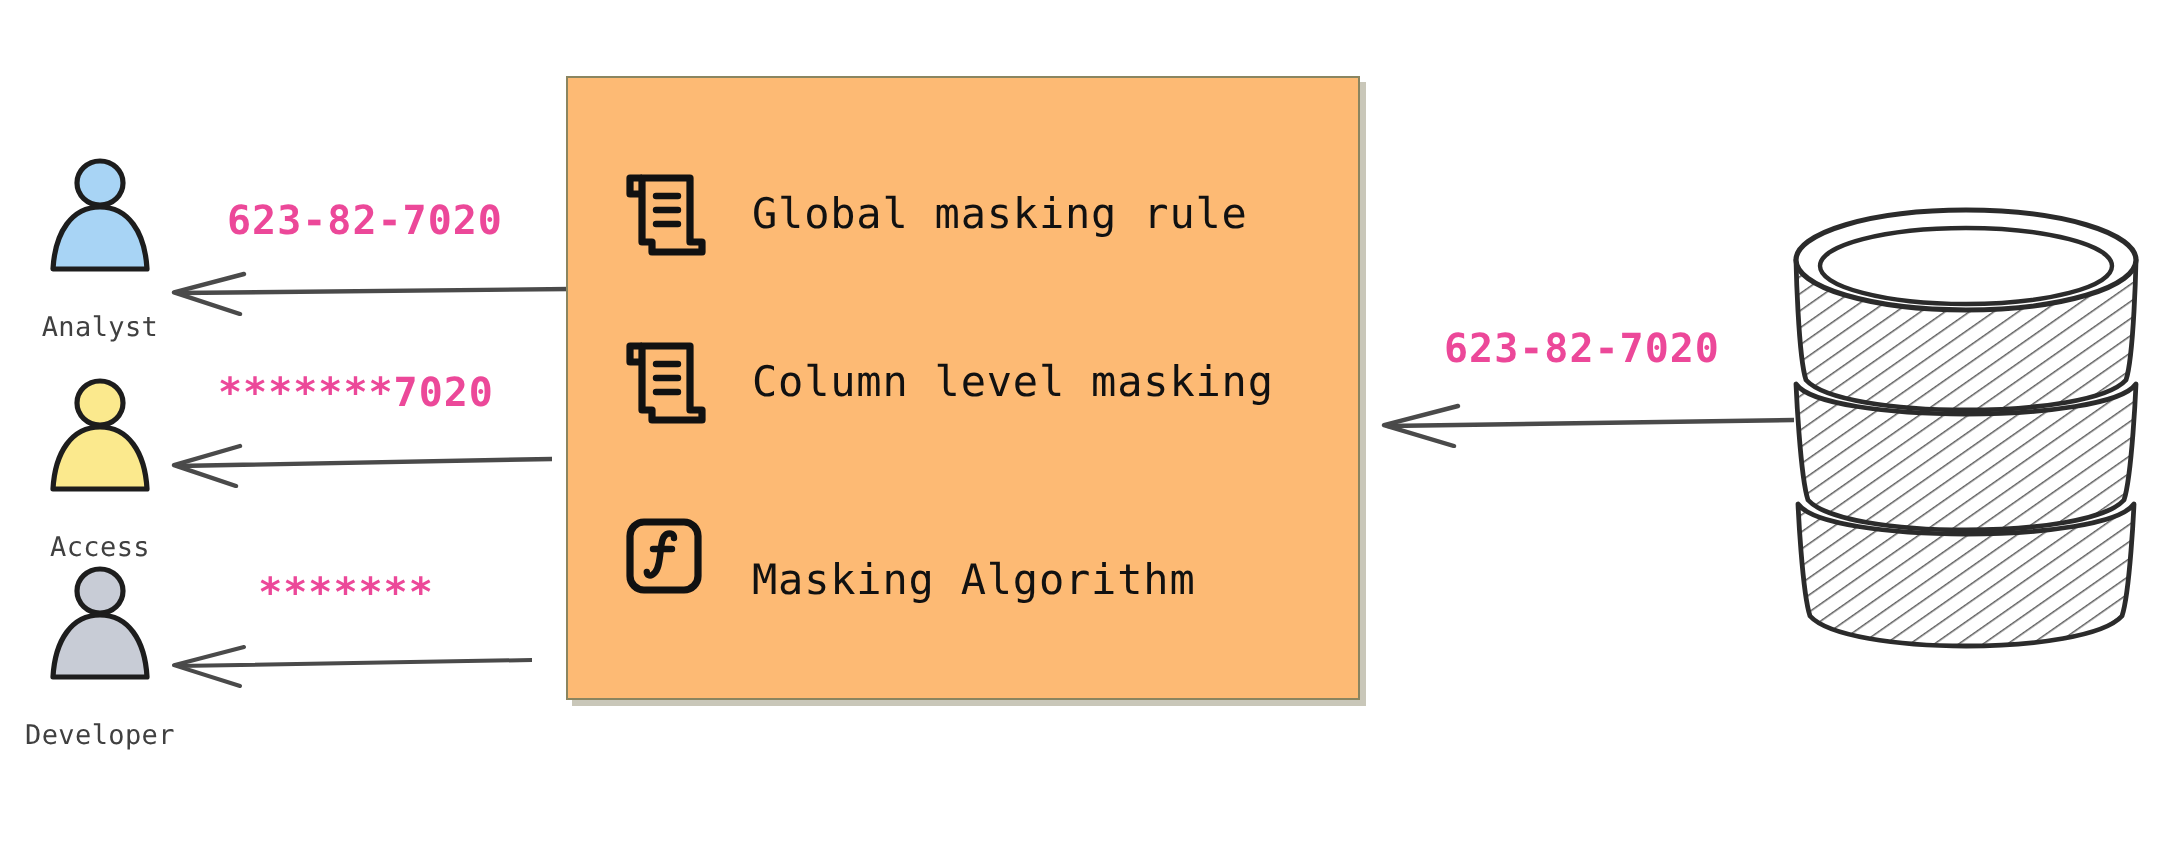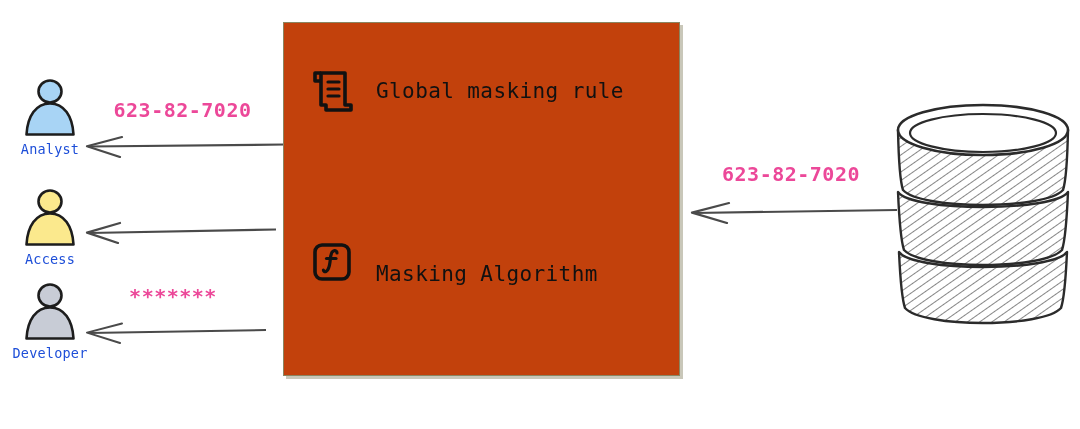--- a/index.html
+++ b/index.html
@@ -24,23 +24,23 @@
   }
   .actor-figure {
     width: 72px;
     height: 62px;
     margin: 0 auto;
     display: block;
   }
   .actor-label {
     font-size: 13.5px;
     letter-spacing: 0.2px;
-    margin-top: 1px;
+    margin-top: 16px;
     white-space: nowrap;
-    color: #1d4ed8;
+    color: #404040;
   }
 
   #actor-analyst   { left: 2px;  top: 78px; }
   #actor-support   { left: 2px;  top: 188px; }
   #actor-developer { left: 2px;  top: 282px; }
 
   
   .flow {
     position: absolute;
     height: 60px;
@@ -67,24 +67,24 @@
   }
 
   #flow-analyst   { left: 80px;  top: 98px;  width: 205px; }
   #flow-support   { left: 80px;  top: 184px; width: 196px; }
   #flow-developer { left: 80px;  top: 284px; width: 186px; }
 
   
   #policy-panel {
     position: absolute;
     left: 283px;
-    top: 22px;
+    top: 38px;
     width: 397px;
-    height: 354px;
-    background: #c2410c;
+    height: 312px;
+    background: #fdba74;
     border: 1.5px solid #8a8560;
     box-shadow: 3px 3px 0 0 rgba(120,115,80,0.40);
     box-sizing: border-box;
   }
   .policy-item {
     position: absolute;
     left: 26px;
     display: flex;
     align-items: center;
     gap: 22px;
@@ -155,20 +155,21 @@
 
 <div class="flow" id="flow-analyst">
   <div class="flow-label">623-82-7020</div>
   <svg class="flow-arrow" viewBox="0 0 205 26" preserveAspectRatio="none">
     <path d="M205 12.5 L9 14.5" stroke="#4a4a4a" stroke-width="2.2" fill="none" stroke-linecap="round"></path>
     <path d="M42 5 L7 14.2 L40 25" stroke="#4a4a4a" stroke-width="2.2" fill="none" stroke-linecap="round" stroke-linejoin="round"></path>
   </svg>
 </div>
 
 <div class="flow" id="flow-support">
+  <div class="flow-label">*******7020</div>
   <svg class="flow-arrow" viewBox="0 0 196 26" preserveAspectRatio="none">
     <path d="M196 11.5 L9 15" stroke="#4a4a4a" stroke-width="2.2" fill="none" stroke-linecap="round"></path>
     <path d="M40 5 L7 14.6 L38 25" stroke="#4a4a4a" stroke-width="2.2" fill="none" stroke-linecap="round" stroke-linejoin="round"></path>
   </svg>
 </div>
 
 <div class="flow" id="flow-developer">
   <div class="flow-label">*******</div>
   <svg class="flow-arrow" viewBox="0 0 186 26" preserveAspectRatio="none">
     <path d="M186 12 L9 15" stroke="#4a4a4a" stroke-width="2" fill="none" stroke-linecap="round"></path>
@@ -180,20 +181,28 @@
 
   <div class="policy-item" id="policy-item-0">
     <svg class="policy-icon" viewBox="0 0 44 48">
       <path d="M11 6 L35 6 L35 38 L41 38 L41 43 L16 43 L16 38 L11 38 Z" fill="none" stroke="#111" stroke-width="3.6" stroke-linejoin="round"></path>
       <path d="M11 6 L5 6 L5 14 L11 14" fill="none" stroke="#111" stroke-width="3.6" stroke-linejoin="round"></path>
       <path d="M18 15 L29 15 M18 22 L29 22 M18 29 L29 29" stroke="#111" stroke-width="3.2" stroke-linecap="round"></path>
     </svg>
     <span class="policy-text">Global masking rule</span>
   </div>
 
+  <div class="policy-item" id="policy-item-1">
+    <svg class="policy-icon" viewBox="0 0 44 48">
+      <path d="M11 6 L35 6 L35 38 L41 38 L41 43 L16 43 L16 38 L11 38 Z" fill="none" stroke="#111" stroke-width="3.6" stroke-linejoin="round"></path>
+      <path d="M11 6 L5 6 L5 14 L11 14" fill="none" stroke="#111" stroke-width="3.6" stroke-linejoin="round"></path>
+      <path d="M18 15 L29 15 M18 22 L29 22 M18 29 L29 29" stroke="#111" stroke-width="3.2" stroke-linecap="round"></path>
+    </svg>
+    <span class="policy-text">Column level masking</span>
+  </div>
 
   <div class="policy-item" id="policy-item-2">
     <svg class="policy-icon" viewBox="0 0 44 48">
       <rect x="5" y="7" width="34" height="34" rx="7" ry="7" fill="none" stroke="#111" stroke-width="3.6"></rect>
       <path d="M27 15 C27 13 25.5 12.5 24 12.8 C21.5 13.4 21 16 20.6 19 L20 24 C19.4 29 18.6 32 16.2 33.4 C14.8 34.2 13.5 33.6 13.4 32" fill="none" stroke="#111" stroke-width="3.2" stroke-linecap="round"></path>
       <path d="M16.5 20.5 L26 20.5" stroke="#111" stroke-width="3.2" stroke-linecap="round"></path>
     </svg>
     <span class="policy-text">Masking Algorithm</span>
   </div>
 

